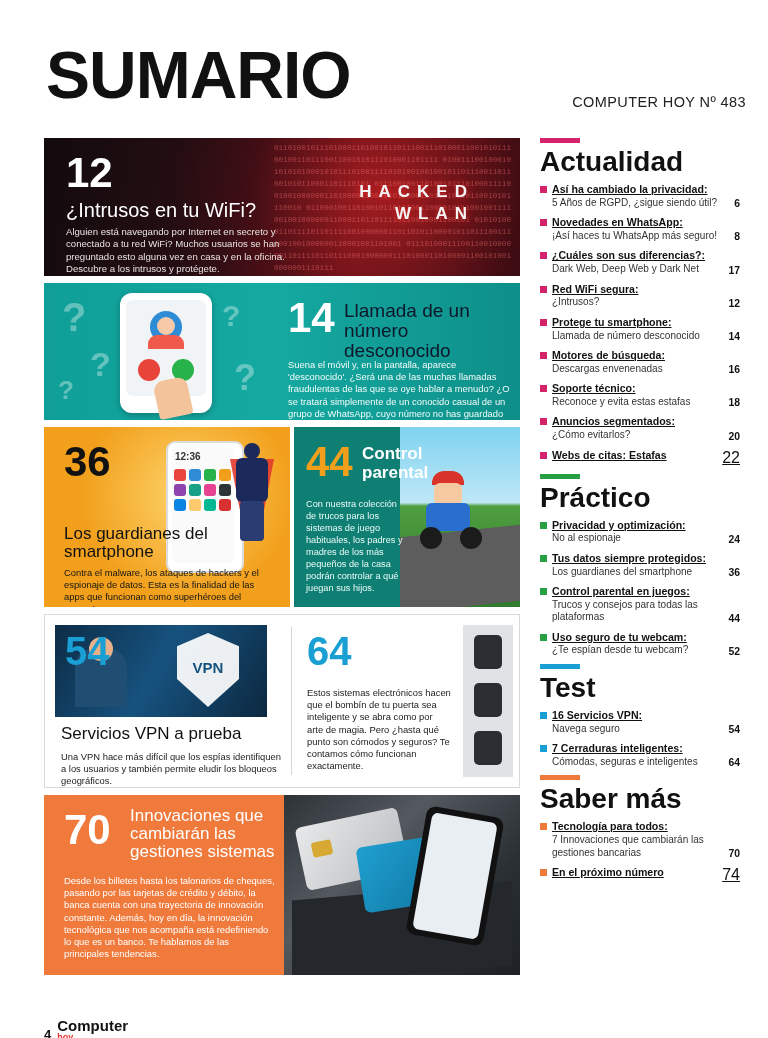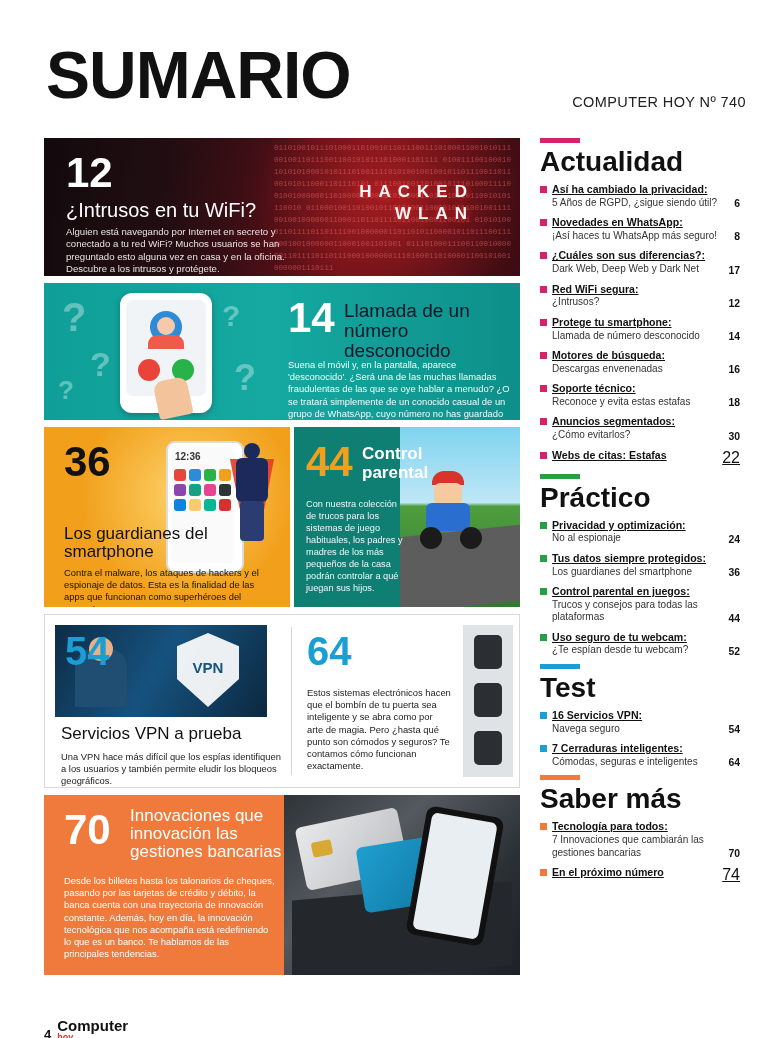--- a/index.html
+++ b/index.html
@@ -151,21 +151,21 @@
   .footer .pg{font-size:13px;font-weight:bold;color:#111;margin-right:6px;}
   .footer .logo{font-size:15px;font-weight:bold;color:#111;line-height:1;}
   .footer .logo small{display:block;font-size:9px;color:#e2302a;font-weight:bold;}
 </style>
 </head>
 <body>
 
 <div class="page">
 
   <div class="masthead">SUMARIO</div>
-  <div class="issue">COMPUTER HOY Nº 740</div>
+  <div class="issue">COMPUTER HOY Nº 483</div>
 
   <div class="left">
 
     <div class="card c1">
       <div class="bgimg"></div>
       <div class="matrix">
         0110100101110100011010010110111001110100011001010111001001101110011001010111010001101111
         0100111001000101010101000101011101001111010100100100101101110011011001010110001101110101
         0111001001101001011101000111100100100000011010000110000101100011011010110110010101110010
         0110001001101001011011100110000101110010011110010010000001100011011011110110010001100101
@@ -266,21 +266,21 @@
 
     <div class="card c5">
       <div class="photo"></div>
       <div class="kb"></div>
       <div class="crd1"></div>
       <div class="chip"></div>
       <div class="crd2"></div>
       <div class="phn"></div>
       <div class="phnscr"></div>
       <div class="num">70</div>
-      <div class="ttl">Innovaciones que innovación las gestiones bancarias</div>
+      <div class="ttl">Innovaciones que cambiarán las gestiones sistemas</div>
       <div class="body">Desde los billetes hasta los talonarios de cheques, pasando por las tarjetas de crédito y débito, la banca cuenta con una trayectoria de innovación constante. Además, hoy en día, la innovación tecnológica que nos acompaña está redefiniendo lo que es un banco. Te hablamos de las principales tendencias.</div>
     </div>
   </div>
 
   <div class="right">
 
     <div class="sect">
       <div class="rule" style="background:#d4236a"></div>
       <h2>Actualidad</h2>
 
@@ -354,21 +354,21 @@
           <span class="p">18</span>
           </div>
       </div>
       <div class="toc-item">
         <div class="toc-row">
             <span class="bullet" style="background:#d4236a"></span>
           <span class="toc-title">Anuncios segmentados:</span>
           </div>
         <div class="toc-sub">
             <span class="s">¿Cómo evitarlos?</span>
-          <span class="p">30</span>
+          <span class="p">20</span>
           </div>
       </div>
       <div class="toc-item">
         <div class="toc-row">
             <span class="bullet" style="background:#d4236a"></span>
           <span class="toc-title">Webs de citas: Estafas</span>
           <span class="p">22</span>
           </div>
       </div>
     </div>

